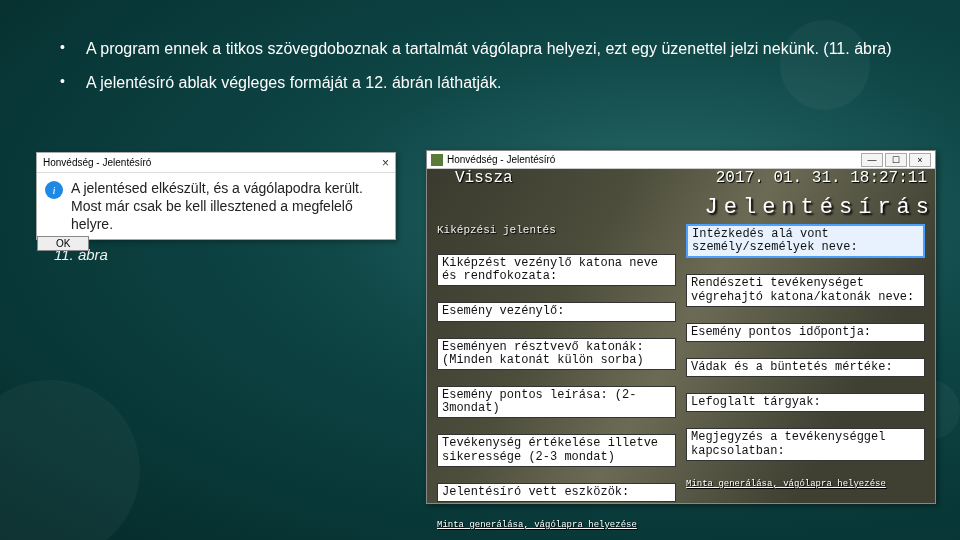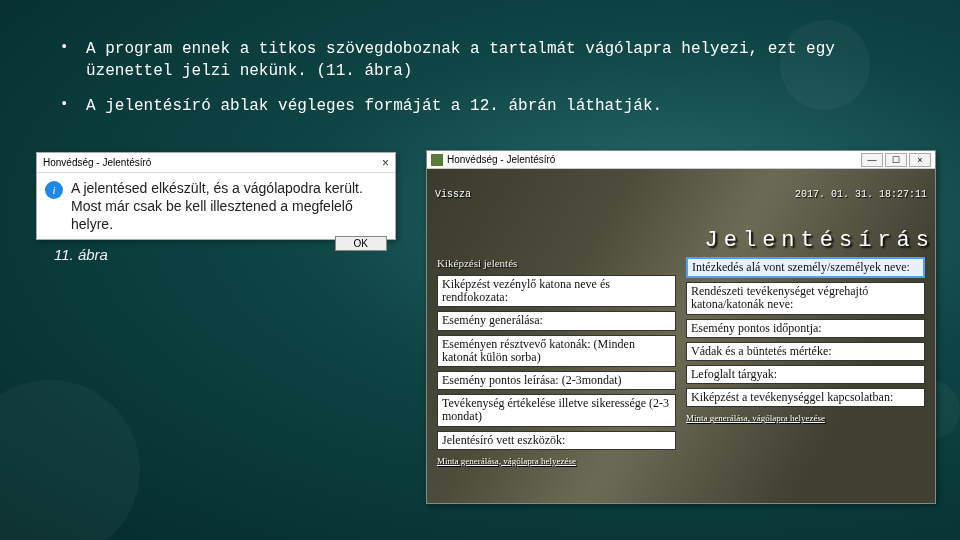--- a/index.html
+++ b/index.html
@@ -13,60 +13,60 @@
     overflow: hidden;
   }
   
   .bubble { position:absolute; border-radius:50%; background:rgba(255,255,255,0.04); }
   .b1{width:180px;height:180px;left:-40px;top:380px;}
   .b2{width:90px;height:90px;left:780px;top:20px;}
   .b3{width:60px;height:60px;left:900px;top:380px;}
 
   .content { padding: 38px 54px 0 54px; }
   ul { list-style: none; }
-  li { position: relative; padding-left: 32px; margin-bottom: 12px; font-size: 16px; line-height: 1.4; color: #fefefe; font-family: Liberation Mono, monospace;}
+  li { position: relative; padding-left: 32px; margin-bottom: 12px; font-size: 16px; line-height: 1.4; color: #fefefe;}
   li::before { content: "•"; position: absolute; left: 6px; top: 0; font-size: 14px; }
 
   .caption { font-style: italic; font-size: 15px; color:#f0f0f0; }
   .cap11 { position:absolute; left:54px; top:246px; }
   .cap12 { position:absolute; left:516px; top:488px; font-size:14px; }
 
   
   .dlg11 {
     position: absolute; left: 36px; top: 152px; width: 360px; height: 88px;
     background: #fff; border: 1px solid #aaa; color:#000; font-size:10px;
     box-shadow: 2px 2px 5px rgba(0,0,0,0.3);
   }
   .dlg11 .titlebar { height:20px; background:#fff; border-bottom:1px solid #ddd; display:flex; align-items:center; padding:0 6px; font-size:10px;}
   .dlg11 .titlebar .x { margin-left:auto; font-size:12px; color:#333;}
   .dlg11 .body { display:flex; padding:6px 8px 2px 8px; gap:8px;}
   .dlg11 .info-icon { width:18px;height:18px;border-radius:50%;background:#1e88e5;color:#fff;display:flex;align-items:center;justify-content:center;font-size:11px;font-family:Georgia,serif;font-style:italic;flex-shrink:0;margin-top:2px;}
   .dlg11 .msg { font-size:14px; line-height:1.3; color:#222;}
-  .dlg11 .btnrow { display:flex; justify-content:flex-end; padding:0 8px 4px 0;}
+  .dlg11 .btnrow { display:flex; justify-content:flex-start; padding:0 8px 4px 0;}
   .dlg11 .ok { border:1px solid #888; background:#eee; font-size:10px; padding:1px 18px;}
 
   
   .win12 {
     position:absolute; left:426px; top:150px; width:510px; height:354px;
     background:#fff; border:1px solid #888; color:#000;
     box-shadow: 2px 2px 6px rgba(0,0,0,0.4);
   }
   .win12 .titlebar { height:18px; background:#fff; border-bottom:1px solid #ccc; display:flex; align-items:center; padding:0 4px; font-size:10px; gap:4px;}
   .win12 .titlebar .appicon{width:12px;height:12px;background:#5a7a3a;}
   .win12 .titlebar .controls{margin-left:auto;display:flex;gap:2px;}
   .win12 .titlebar .controls span{width:22px;height:14px;border:1px solid #aaa;display:flex;align-items:center;justify-content:center;font-size:9px;background:#f4f4f4;}
   .win12 .app {
     position:relative; width:100%; height:calc(100% - 18px);
     background: linear-gradient(120deg,#3a3a2e 0%, #4d4d3c 30%, #6b6b55 50%, #3f3f32 80%);
     font-family: "Courier New", monospace;
   }
-  .win12 .topbar { display:flex; justify-content:space-between; padding:20px 8px; font-size:10px; color:#fff; text-shadow:1px 1px 1px #000;}
+  .win12 .topbar { display:flex; justify-content:space-between; padding:0 8px; font-size:16px; color:#fff; text-shadow:1px 1px 1px #000;margin-left:20px;}
   .win12 .heading { text-align:right; font-size:22px; letter-spacing:6px; color:#fff; text-shadow:2px 2px 2px #000; padding:8px 0 4px 0;}
   .win12 .cols { display:flex; gap:10px; padding:0 10px; height:260px;}
-  .win12 .col { flex:1; display:flex; flex-direction:column; gap:4px;font-family:Liberation Serif, serif;}
+  .win12 .col { flex:1; display:flex; flex-direction:column; gap:16px;}
   .win12 .subhead { font-size:11px; color:#eee; text-shadow:1px 1px 1px #000; padding-bottom:2px;}
   .win12 .field { background:#fff; border:1px solid #333; padding:2px 4px; font-size:12px; line-height:1.1; color:#111;}
   .col-right .field:first-of-type { border:2px solid #4aa0ff; background:#e8f2ff;}
   .win12 .bottomlink { font-size:9px; color:#fff; text-shadow:1px 1px 1px #000; text-decoration:underline; padding:2px 0 0 0;}
 </style>
 </head>
 <body>
 
 <div class="bubble b1"></div>
 <div class="bubble b2"></div>
@@ -109,31 +109,31 @@
   <div class="app">
     <div class="topbar">
       <span>Vissza</span>
       <span>2017. 01. 31. 18:27:11</span>
     </div>
     <div class="heading">Jelentésírás</div>
     <div class="cols">
       <div class="col col-left">
         <div class="subhead">Kiképzési jelentés</div>
         <div class="field">Kiképzést vezénylő katona neve és rendfokozata:</div>
-        <div class="field">Esemény generálása:</div>
+        <div class="field">Esemény vezénylő:</div>
         <div class="field">Eseményen résztvevő katonák: (Minden katonát külön sorba)</div>
         <div class="field">Esemény pontos leírása: (2-3mondat)</div>
         <div class="field">Tevékenység értékelése illetve sikeressége (2-3 mondat)</div>
         <div class="field">Jelentésíró vett eszközök:</div>
         <div class="bottomlink">Minta generálása, vágólapra helyezése</div>
       </div>
       <div class="col col-right">
         <div class="field">Intézkedés alá vont személy/személyek neve:</div>
         <div class="field">Rendészeti tevékenységet végrehajtó katona/katonák neve:</div>
         <div class="field">Esemény pontos időpontja:</div>
         <div class="field">Vádak és a büntetés mértéke:</div>
         <div class="field">Lefoglalt tárgyak:</div>
-        <div class="field">Kiképzést a tevékenységgel kapcsolatban:</div>
+        <div class="field">Megjegyzés a tevékenységgel kapcsolatban:</div>
         <div class="bottomlink">Minta generálása, vágólapra helyezése</div>
       </div>
     </div>
   </div>
 </div>
 
 </body></html>

